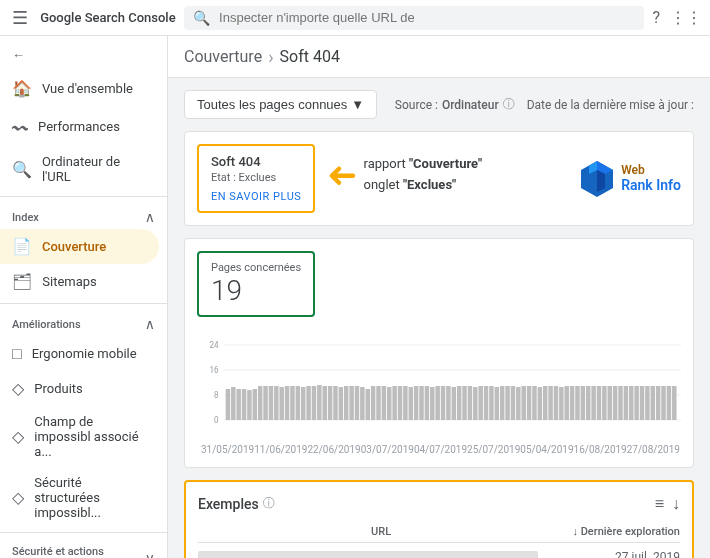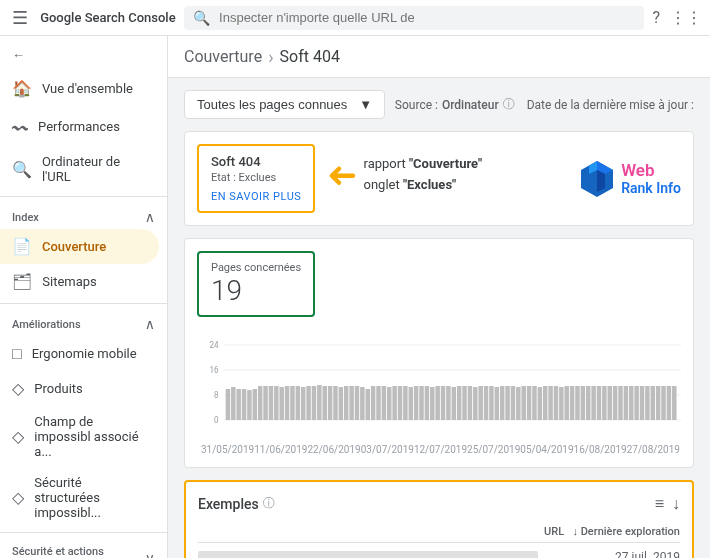--- a/index.html
+++ b/index.html
@@ -74,21 +74,21 @@
 
     
     .content { padding: 12px 16px; }
 
     
     .filter-bar {
       display: flex; align-items: center; justify-content: space-between;
       margin-bottom: 12px;
     }
     .filter-btn {
-      display: flex; align-items: center; gap: 12px;
+      display: flex; align-items: center; gap: 4px;
       border: 1px solid #dadce0; background: #fff;
       padding: 6px 12px; border-radius: 4px; cursor: pointer;
       font-size: 13px; color: #3c4043;
     }
     .filter-meta { font-size: 12px; color: #5f6368; display: flex; align-items: center; gap: 4px; }
     .status-card {
       border: 2px solid #f9ab00;
       border-radius: 4px; padding: 8px 12px; background: #fff;
       min-width: 110px;
     }
@@ -125,21 +125,21 @@
     }
     .examples-header {
       display: flex; align-items: center; justify-content: space-between;
       margin-bottom: 8px;
     }
     .examples-title { font-size: 14px; font-weight: 500; color: #3c4043; display: flex; align-items: center; gap: 4px; }
     .examples-actions { display: flex; gap: 8px; color: #5f6368; }
     .examples-table { width: 100%; border-collapse: collapse; }
     .examples-table th {
       font-size: 11px; color: #5f6368; font-weight: 500;
-      text-align: right; padding: 4px 0; border-bottom: 1px solid #e0e0e0;
+      text-align: center; padding: 4px 0; border-bottom: 1px solid #e0e0e0;
     }
     .examples-table th.right { text-align: right; }
     .examples-table td { padding: 6px 0; border-bottom: 1px solid #f1f3f4; }
     .url-placeholder {
       height: 10px; border-radius: 2px; background: #e0e0e0;
       display: inline-block;
     }
     .date-text { font-size: 12px; color: #5f6368; text-align: right; }
 
     
@@ -273,21 +273,21 @@
 
         <div class="webrankinfo" style="margin-left:auto; align-self:center;">
           <svg width="36" height="40" viewBox="0 0 36 40">
             <polygon points="18,2 34,11 34,29 18,38 2,29 2,11" fill="#1565c0"></polygon>
             <polygon points="18,2 34,11 26,15 18,11" fill="#1a73e8"></polygon>
             <polygon points="18,11 26,15 26,29 18,33" fill="#0d47a1"></polygon>
             <polygon points="18,11 10,15 10,29 18,33" fill="#1565c0"></polygon>
             <polygon points="18,2 10,7 10,15 18,11" fill="#2196f3"></polygon>
           </svg>
           <div style="display:flex; flex-direction:column; line-height:1.2;">
-            <span style="font-size:17px; font-weight:600; color:#ec4899;">Web</span>
+            <span style="font-size:12px; font-weight:600; color:#a16207;">Web</span>
             <span style="font-size:14px; font-weight:600; color:#1a73e8;">
               <span>Rank</span>
               <span>Info</span>
             </span>
           </div>
         </div>
       </div>
 
       <div style="background:#fff; border-radius:4px; padding:12px; border:1px solid #e0e0e0; margin-bottom:12px;">
         <div class="pages-card">
@@ -393,21 +393,21 @@
             <rect x="518" y="49" width="5" height="34" fill="#bdbdbd"></rect>
             <rect x="524" y="49" width="5" height="34" fill="#bdbdbd"></rect>
             <rect x="530" y="49" width="5" height="34" fill="#bdbdbd"></rect>
           </svg>
           
           <div class="chart-x-labels">
             <span>31/05/2019</span>
             <span>11/06/2019</span>
             <span>22/06/2019</span>
             <span>03/07/2019</span>
-            <span>12/07/2019</span>
+            <span>04/07/2019</span>
             <span>25/07/2019</span>
             <span>05/04/2019</span>
             <span>16/08/2019</span>
             <span>27/08/2019</span>
           </div>
         </div>
       </div>
 
       <div class="examples-card">
         <div class="examples-header">

